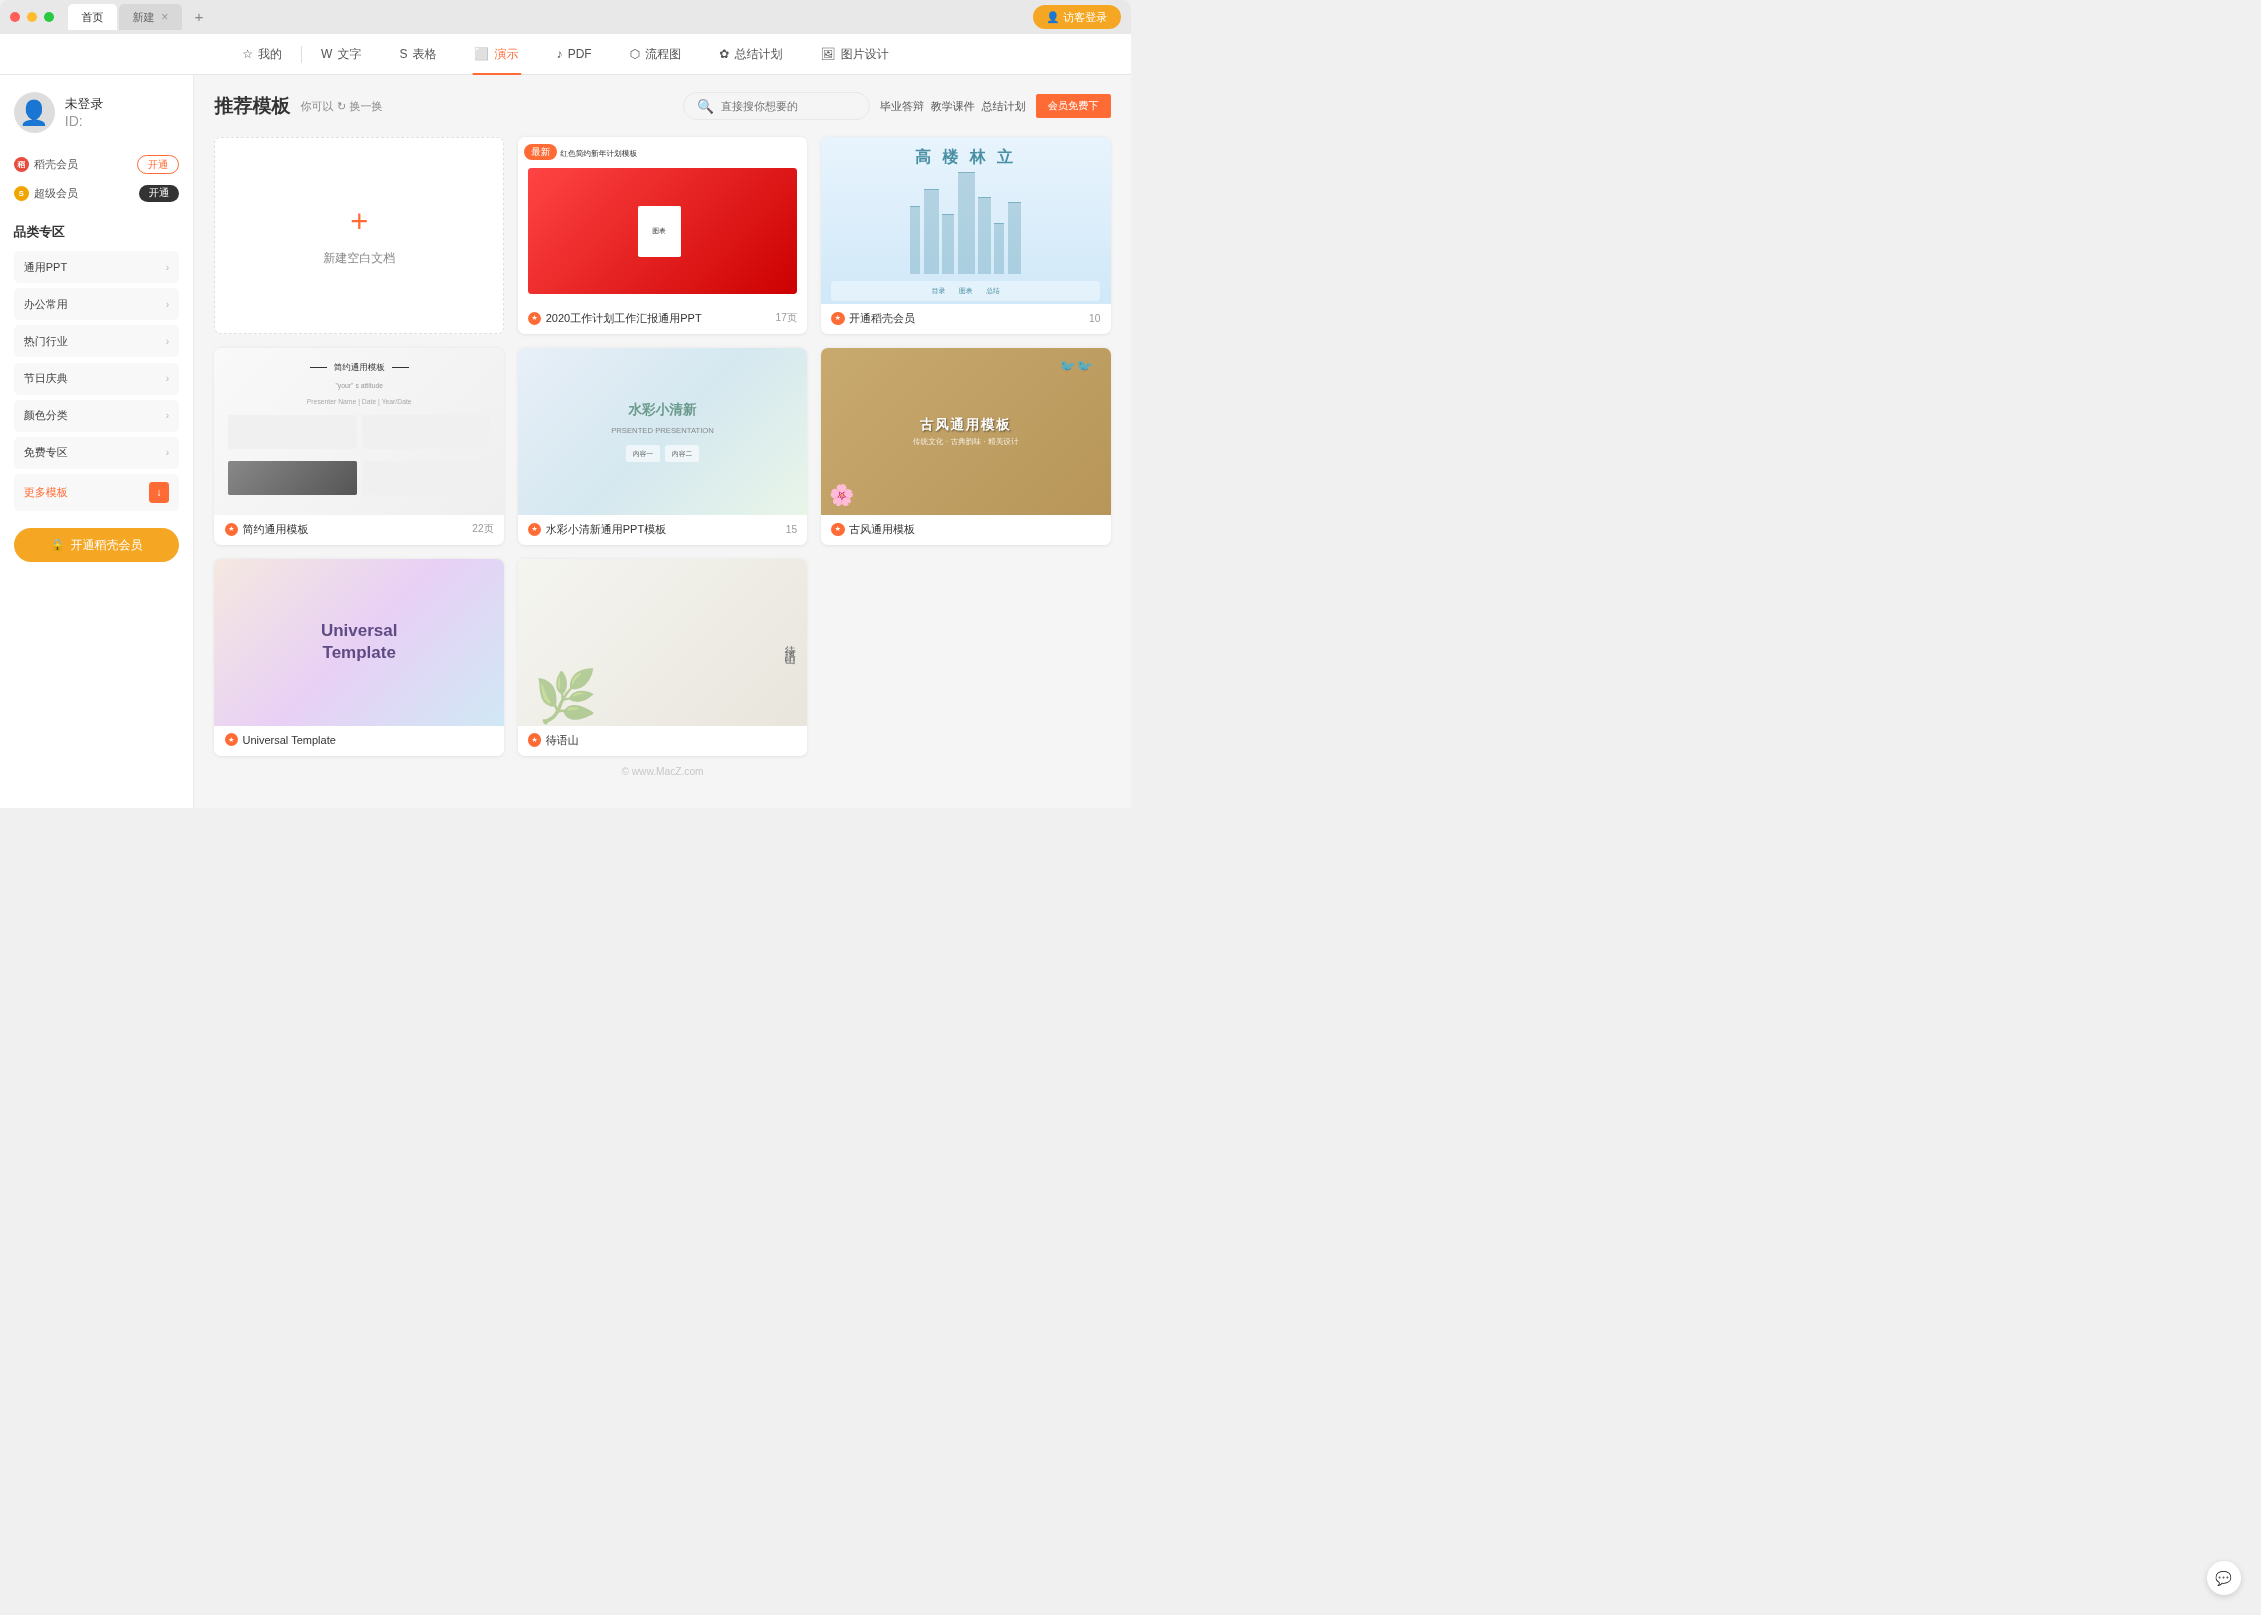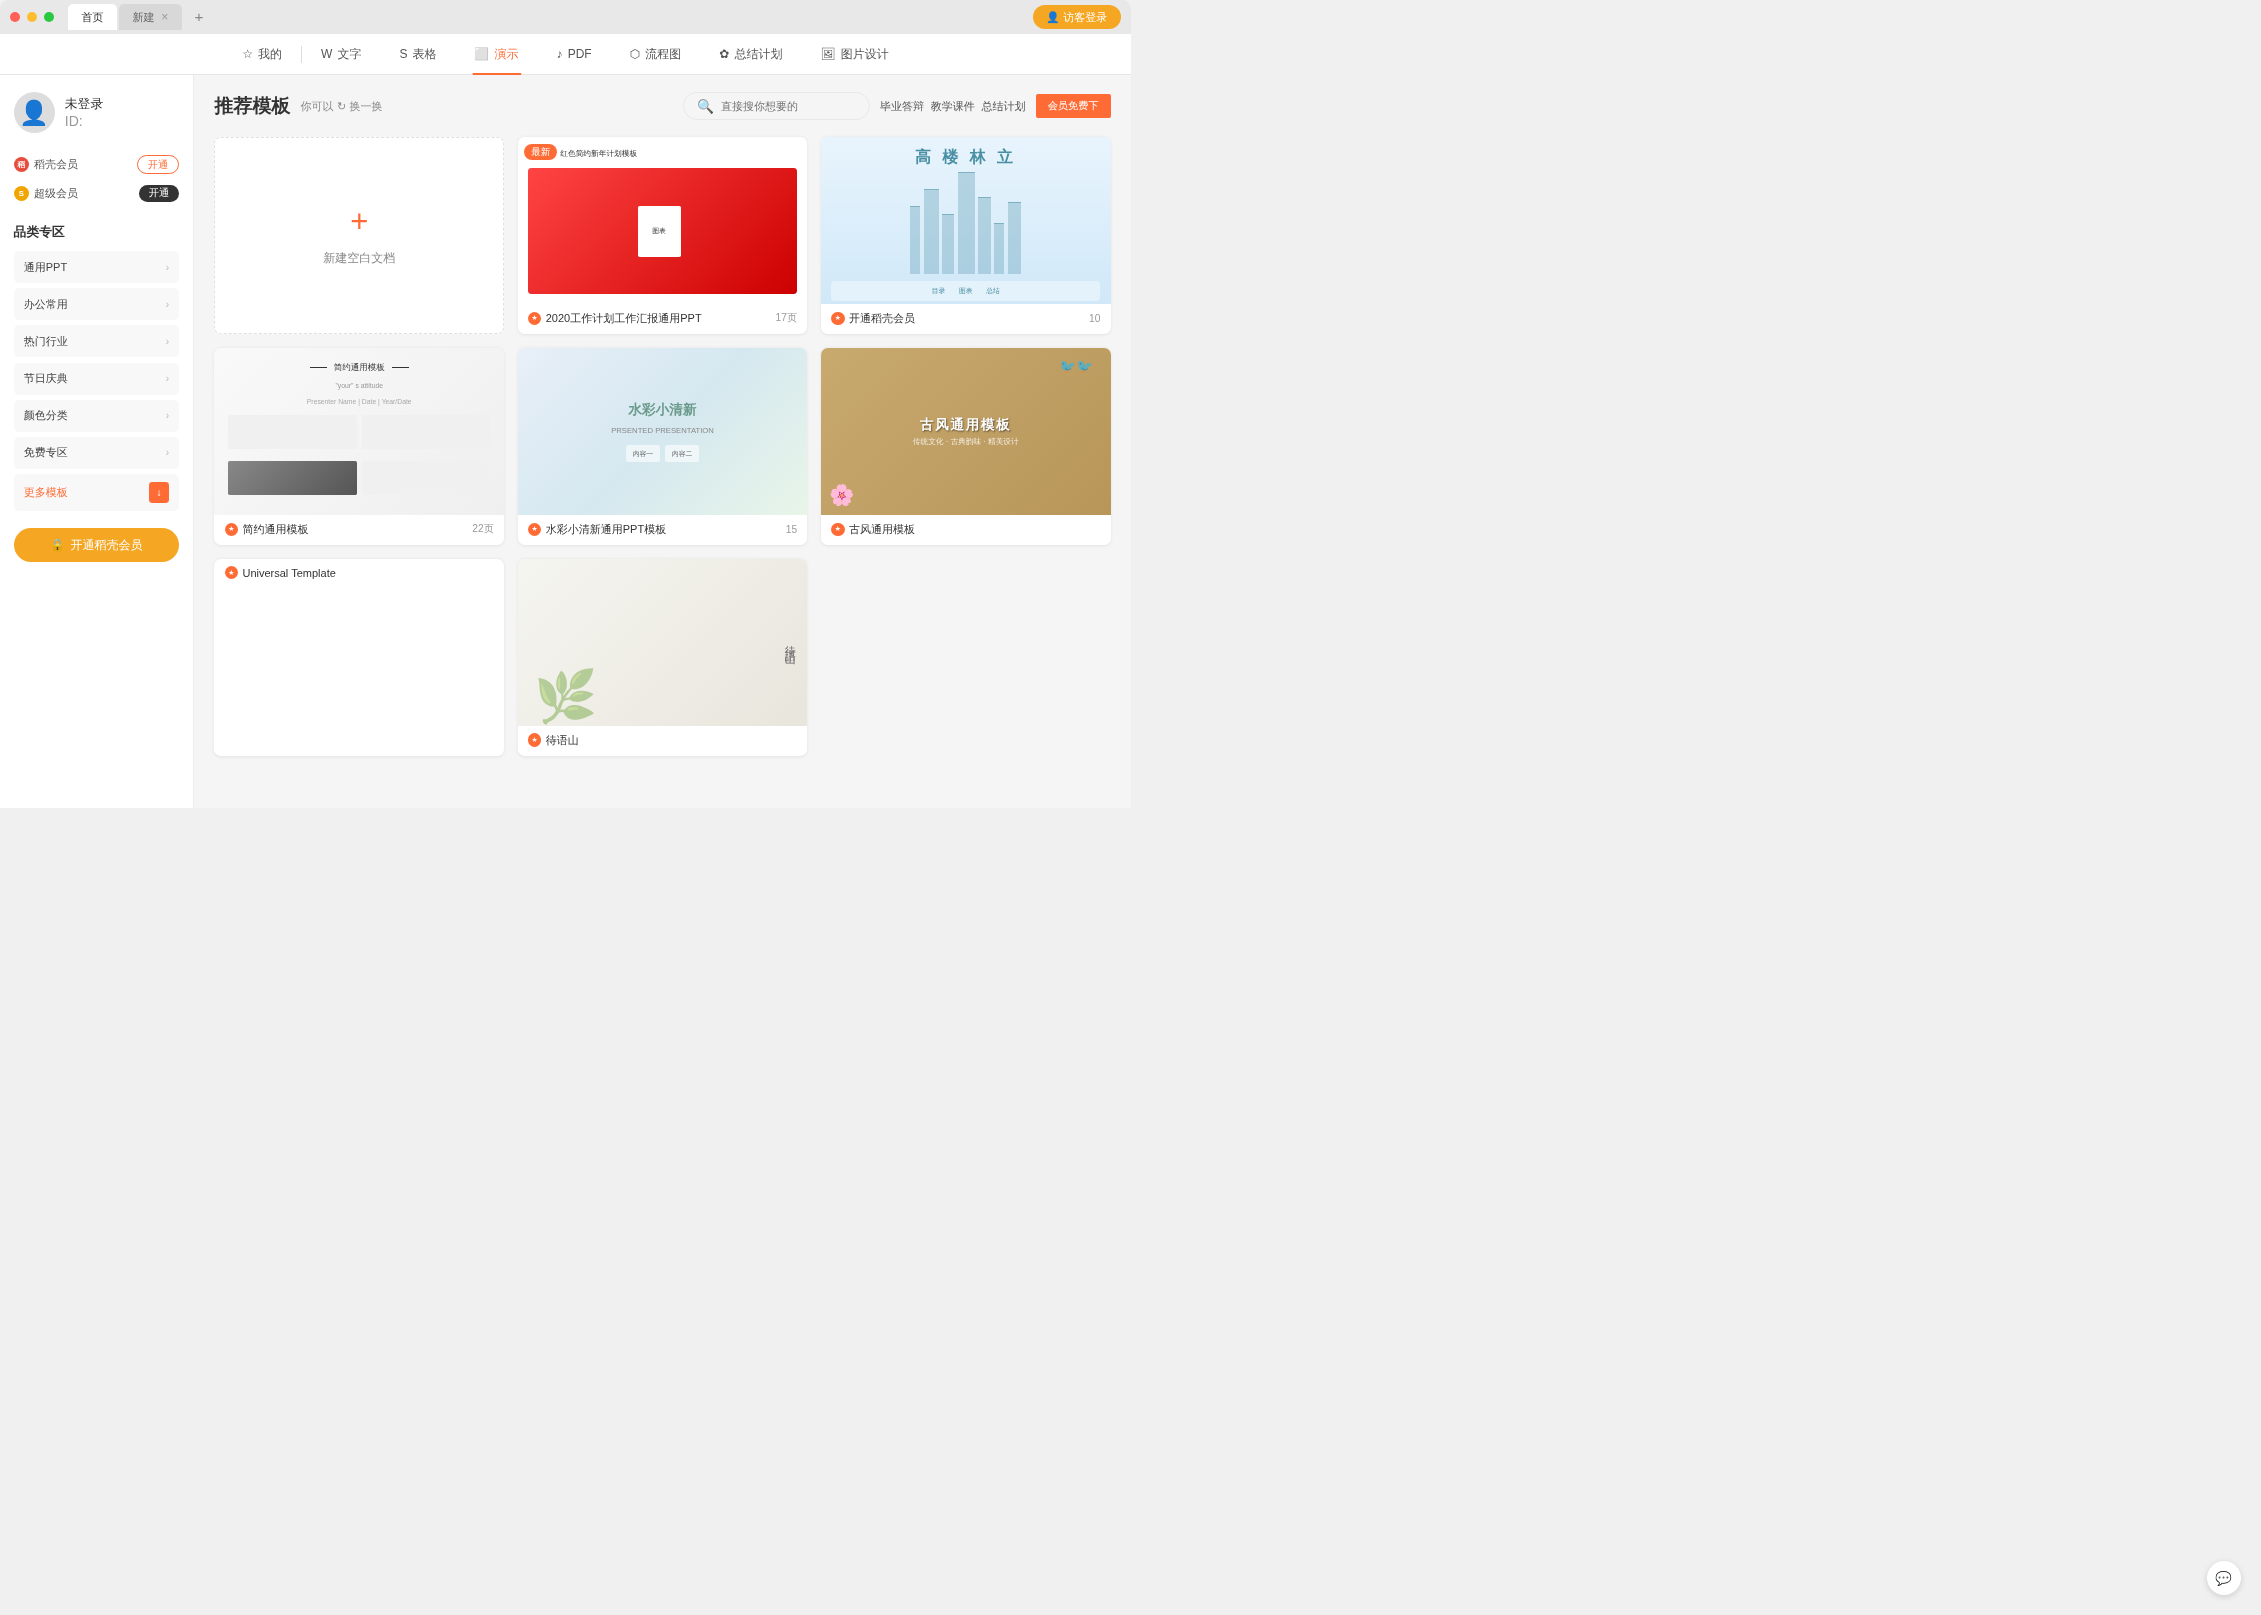--- a/index.html
+++ b/index.html
@@ -417,20 +417,23 @@
           <div class="template-info">
             <div class="template-name">
               <div class="crown-icon">★</div>
               <span>古风通用模板</span>
             </div>
             <span class="template-pages"></span>
           </div>
         </div>
 
         <div class="template-card">
+          <div class="template-thumb thumb-universal" style="display:flex;align-items:center;justify-content:center;">
+            <div class="universal-text-big">Universal<br>Template</div>
+          </div>
           <div class="template-info">
             <div class="template-name">
               <div class="crown-icon">★</div>
               <span>Universal Template</span>
             </div>
             <span class="template-pages"></span>
           </div>
         </div>
 
         <div class="template-card">
@@ -444,20 +447,21 @@
             <div class="template-name">
               <div class="crown-icon">★</div>
               <span>待语山</span>
             </div>
             <span class="template-pages"></span>
           </div>
         </div>
 
       </div>
 
+      <div style="text-align:center;padding:10.2px 0;font-size:10.2px;color:rgba(0,0,0,0.2);">© www.MacZ.com</div>
     </div>
   </div>
 </div>
 
 <div class="chat-bubble">
   <span>💬</span>
 </div>
 
 
 </body></html>

